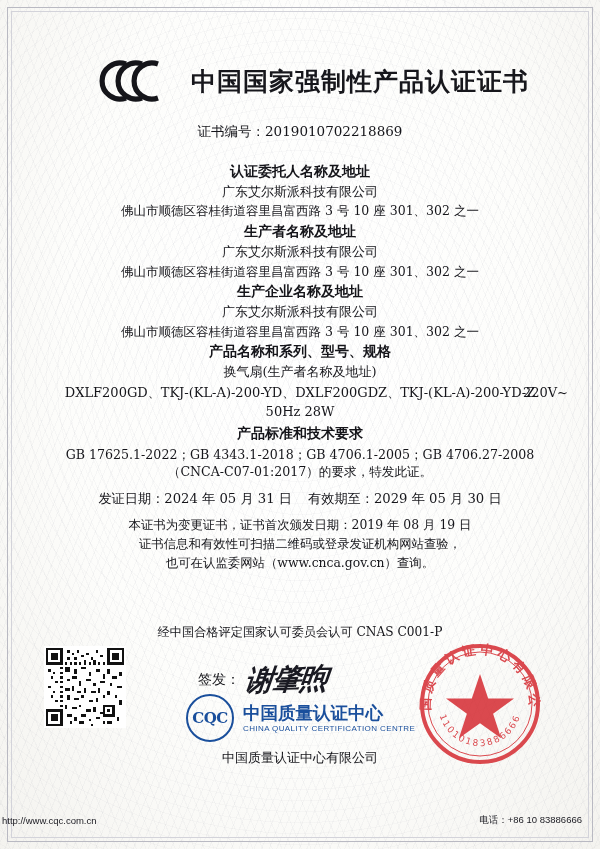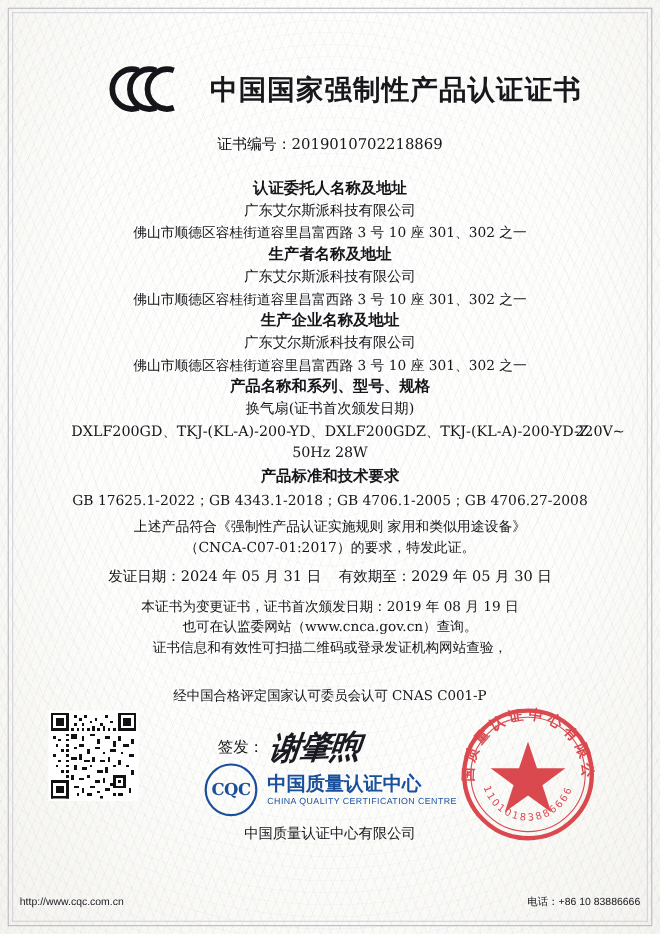--- a/index.html
+++ b/index.html
@@ -237,21 +237,21 @@
     height: 78px;
     background: #ffffff;
     padding: 2px;
     box-sizing: content-box;
   }
 
   
   .footer {
     position: absolute;
     bottom: 22px;
-    left: 18px;
+    left: 2px;
     right: 18px;
     display: flex;
     align-items: center;
     justify-content: space-between;
     font-family: "Liberation Sans", sans-serif;
     font-size: 9.5px;
     color: #1b1b22;
   }
   .footer .addr {
     font-family: "DejaVu Sans", "Liberation Sans", sans-serif;
@@ -290,42 +290,41 @@
 
     <div class="row label">生产者名称及地址</div>
     <div class="row value">广东艾尔斯派科技有限公司</div>
     <div class="row value small">佛山市顺德区容桂街道容里昌富西路 3 号 10 座 301、302 之一</div>
 
     <div class="row label">生产企业名称及地址</div>
     <div class="row value">广东艾尔斯派科技有限公司</div>
     <div class="row value small">佛山市顺德区容桂街道容里昌富西路 3 号 10 座 301、302 之一</div>
 
     <div class="row label">产品名称和系列、型号、规格</div>
-    <div class="row value">换气扇(证书首次颁发日期)</div>
+    <div class="row value">换气扇(生产者名称及地址)</div>
     <div class="row prod-line">
       <span>DXLF200GD、TKJ-(KL-A)-200-YD、DXLF200GDZ、TKJ-(KL-A)-200-YD-Z</span>
       <span class="voltage">220V~</span>
     </div>
     <div class="row value">50Hz  28W</div>
 
     <div class="row label">产品标准和技术要求</div>
     <div class="row std-line">GB 17625.1-2022；GB 4343.1-2018；GB 4706.1-2005；GB 4706.27-2008</div>
 
-    <div class="row para">上述产品符合《强制性产品认证实施规则  家用和类似用途设备》</div>
     <div class="row" style="font-size:12.6px;">（CNCA-C07-01:2017）的要求，特发此证。</div>
 
     <div class="row dates">
       <span>发证日期：</span><span>2024 年 05 月 31 日</span><span class="sp"></span><span>有效期至：</span><span>2029 年 05 月 30 日</span>
     </div>
 
     <div class="row note">
       <span>本证书为变更证书，证书首次颁发日期：</span><span>2019 年 08 月 19 日</span>
     </div>
+    <div class="row" style="font-size:12.4px;line-height:1.55;">证书信息和有效性可扫描二维码或登录发证机构网站查验，</div>
     <div class="row" style="font-size:12.4px;line-height:1.55;">也可在认监委网站（www.cnca.gov.cn）查询。</div>
-    <div class="row" style="font-size:12.4px;line-height:1.55;">证书信息和有效性可扫描二维码或登录发证机构网站查验，</div>
   </div>
 
   <div class="accred">经中国合格评定国家认可委员会认可 CNAS C001-P</div>
 
   <div class="sign-row">
     <span class="sign-label">签发：</span>
     <span class="signature">谢肇煦</span>
   </div>
 
   <div class="cqc-block">

